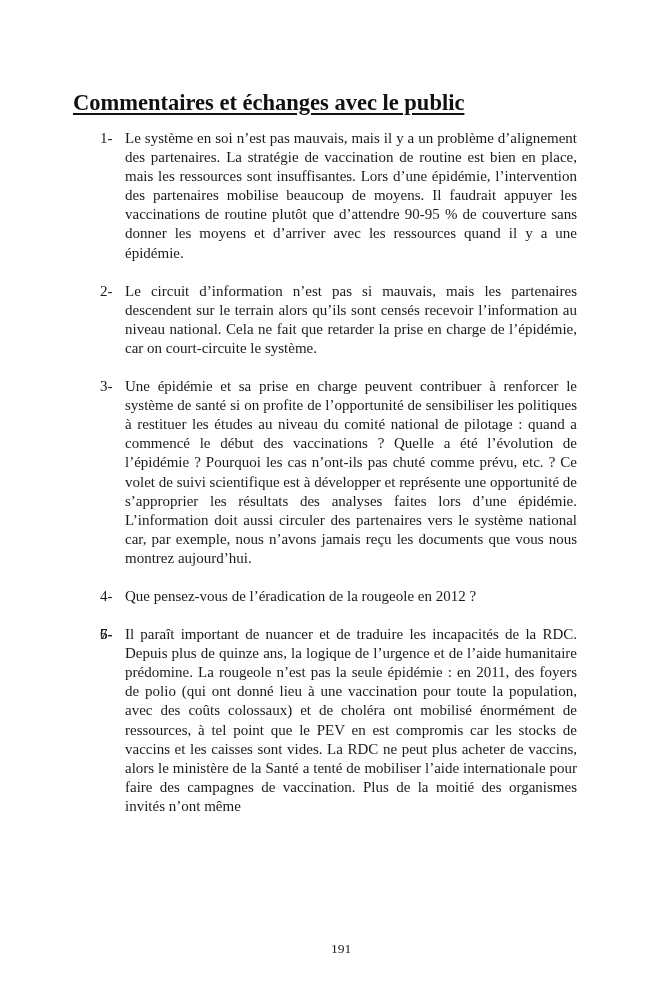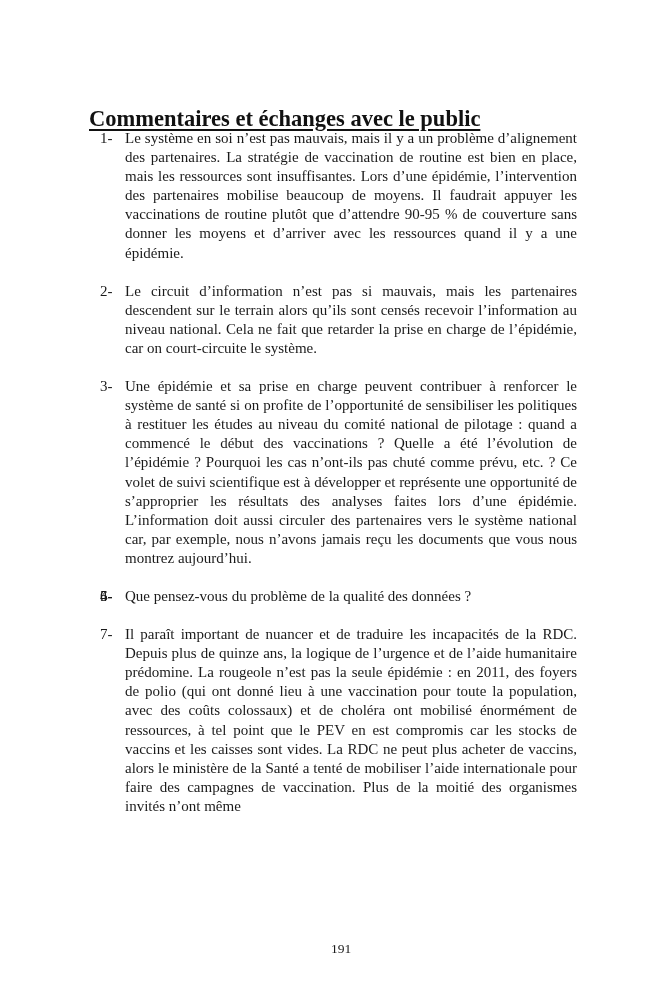--- a/index.html
+++ b/index.html
@@ -1,34 +1,34 @@
 <!DOCTYPE html>
 <html><head>
   <meta charset="utf-8">
   <style>
     html, body { margin: 0; padding: 0; background: #ffffff; }
     body { width: 650px; height: 1008px; position: relative; overflow: hidden;
       font-family: "Liberation Serif", "DejaVu Serif", serif; color: #1a1a1a; }
-    .page-title { position: absolute; left: 73px; top: 90px; margin: 16px;
+    .page-title { position: absolute; left: 73px; top: 90px; margin: 0;
       font-size: 22.5px; font-weight: bold; text-decoration: underline;
       text-underline-offset: 3px; text-decoration-thickness: 2px; letter-spacing: 0px; color: #111; }
     .list { position: absolute; left: 100px; top: 129px; width: 477px; margin: 0; padding: 0; list-style: none; }
     .item { position: relative; padding-left: 25px; font-size: 15px; line-height: 19.1px;
       text-align: justify; margin: 0 0 19px 0; }
     .item .num { position: absolute; left: 0; top: 0; }
     .page-number { position: absolute; left: 16px; width: 650px; top: 941px; text-align: center; font-size: 13.5px; }
   </style>
 </head>
 <body>
 
 <h2 class="page-title">Commentaires et échanges avec le public</h2>
 
 <ol class="list">
   <li class="item"><span class="num">1-</span><span>Le système en soi n’est pas mauvais, mais il y a un problème d’alignement des partenaires. La stratégie de vaccination de routine est bien en place, mais les ressources sont insuffisantes. Lors d’une épidémie, l’intervention des partenaires mobilise beaucoup de moyens. Il faudrait appuyer les vaccinations de routine plutôt que d’attendre 90-95 % de couverture sans donner les moyens et d’arriver avec les ressources quand il y a une épidémie.</span></li>
   <li class="item"><span class="num">2-</span><span>Le circuit d’information n’est pas si mauvais, mais les partenaires descendent sur le terrain alors qu’ils sont censés recevoir l’information au niveau national. Cela ne fait que retarder la prise en charge de l’épidémie, car on court-circuite le système.</span></li>
   <li class="item"><span class="num">3-</span><span>Une épidémie et sa prise en charge peuvent contribuer à renforcer le système de santé si on profite de l’opportunité de sensibiliser les politiques à restituer les études au niveau du comité national de pilotage : quand a commencé le début des vaccinations ? Quelle a été l’évolution de l’épidémie ? Pourquoi les cas n’ont-ils pas chuté comme prévu, etc. ? Ce volet de suivi scientifique est à développer et représente une opportunité de s’approprier les résultats des analyses faites lors d’une épidémie. L’information doit aussi circuler des partenaires vers le système national car, par exemple, nous n’avons jamais reçu les documents que vous nous montrez aujourd’hui.</span></li>
-  <li class="item"><span class="num">4-</span></li>
+  <li class="item"><span class="num">4-</span><span>Que pensez-vous de l’éradication de la rougeole en 2012 ?</span></li>
   <li class="item"><span class="num">5-</span></li>
-  <li class="item"><span class="num">6-</span><span>Que pensez-vous du problème de la qualité des données ?</span></li>
+  <li class="item"><span class="num">6-</span></li>
   <li class="item"><span class="num">7-</span><span>Il paraît important de nuancer et de traduire les incapacités de la RDC. Depuis plus de quinze ans, la logique de l’urgence et de l’aide humanitaire prédomine. La rougeole n’est pas la seule épidémie : en 2011, des foyers de polio (qui ont donné lieu à une vaccination pour toute la population, avec des coûts colossaux) et de choléra ont mobilisé énormément de ressources, à tel point que le PEV en est compromis car les stocks de vaccins et les caisses sont vides. La RDC ne peut plus acheter de vaccins, alors le ministère de la Santé a tenté de mobiliser l’aide internationale pour faire des campagnes de vaccination. Plus de la moitié des organismes invités n’ont même</span></li>
 </ol>
 
 <div class="page-number">191</div>
 
 </body></html>

